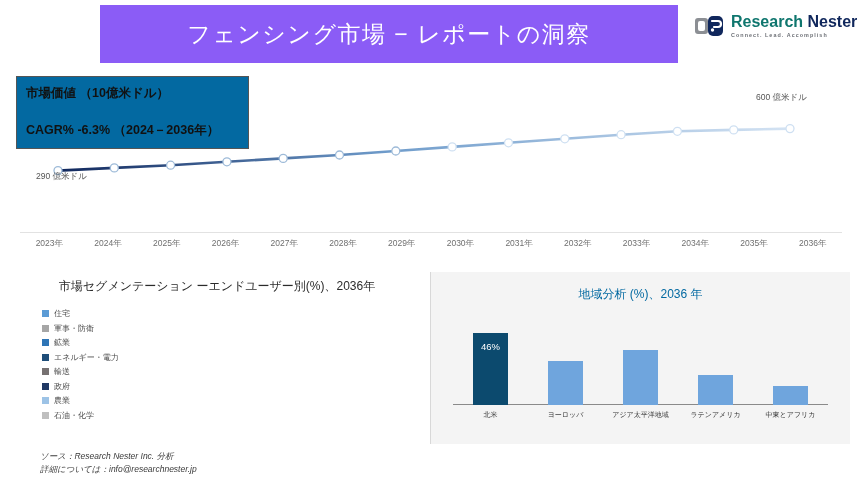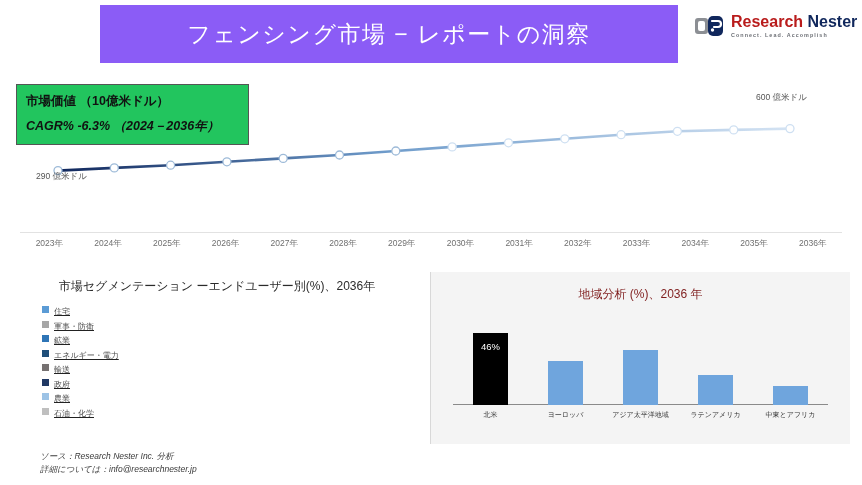--- a/index.html
+++ b/index.html
@@ -50,49 +50,49 @@
     height: 24px;
     position: relative;
     flex: none;
   }
   #logo-text-wrap { line-height: 1; }
   #logo-name {
     font-size: 16px;
     font-weight: bold;
     white-space: nowrap;
   }
-  #logo-name .lg-research { color: #b91c1c; }
+  #logo-name .lg-research { color: #0f766e; }
   #logo-name .lg-nester { color: #10275c; }
   #logo-tagline {
     font-size: 5.4px;
     font-weight: bold;
     color: #6d7076;
     letter-spacing: 1.05px;
     margin-top: 3px;
     white-space: nowrap;
   }
 
   
   #info-box {
     position: absolute;
     left: 16px;
-    top: 84px;
+    top: 76px;
     width: 233px;
     box-sizing: border-box;
     border: 1px solid #555;
-    background: #22c55e;
+    background: #0369a1;
     padding: 8px 9px 9px 9px;
   }
   #info-box .info-line {
     font-size: 12.5px;
     font-weight: bold;
     color: #111;
     white-space: nowrap;
   }
-  #info-box .info-line + .info-line { margin-top: 8px; font-style: italic; }
+  #info-box .info-line + .info-line { margin-top: 20px; }
 
   
   #line-chart {
     position: absolute;
     left: 0;
     top: 70px;
     width: 862px;
     height: 170px;
   }
   #line-chart svg { display: block; }
@@ -164,22 +164,22 @@
     font-size: 12px;
     color: #ffffff;
     font-weight: 500;
   }
   #pie-legend {
     margin-left: 30px;
     margin-top: 5px;
   }
   #pie-legend .legend-row {
     display: flex;
+    align-items: center;
     height: 14.5px;
-    text-decoration: underline;
   }
   #pie-legend .legend-swatch {
     width: 7px;
     height: 7px;
     flex: none;
     margin-right: 5px;
   }
   #pie-legend .legend-label {
     font-size: 8px;
     color: #4a4a4a;
@@ -192,21 +192,21 @@
     top: 272px;
     width: 420px;
     height: 172px;
     background: #f4f4f4;
     border-left: 1px solid #d8d8d8;
     box-sizing: border-box;
   }
   #region-title {
     text-align: center;
     font-size: 12px;
-    color: #7f1d1d;
+    color: #0369a1;
     padding-top: 14px;
   }
   #region-plot {
     position: relative;
     margin: 16px 22px 0 22px;
     height: 86px;
     display: flex;
     align-items: flex-end;
     justify-content: space-around;
   }
@@ -386,21 +386,21 @@
         </div>
       </div>
   </div>
 </div>
 
 <div id="region-panel">
   <div id="region-title">地域分析 (%)、2036 年</div>
   <div id="region-plot">
     <div id="region-baseline"></div>
   <div class="bar-col">
-        <div class="bar-rect" style="height: 71.9px; background: #000000;">
+        <div class="bar-rect" style="height: 71.9px; background: #0c4a6e;">
           <span class="bar-value">46%</span>
         </div>
       </div>
       <div class="bar-col">
         <div class="bar-rect" style="height: 43.8px; background: rgb(111, 165, 221);"></div>
       </div>
       <div class="bar-col">
         <div class="bar-rect" style="height: 54.7px; background: rgb(111, 165, 221);"></div>
       </div>
       <div class="bar-col">

